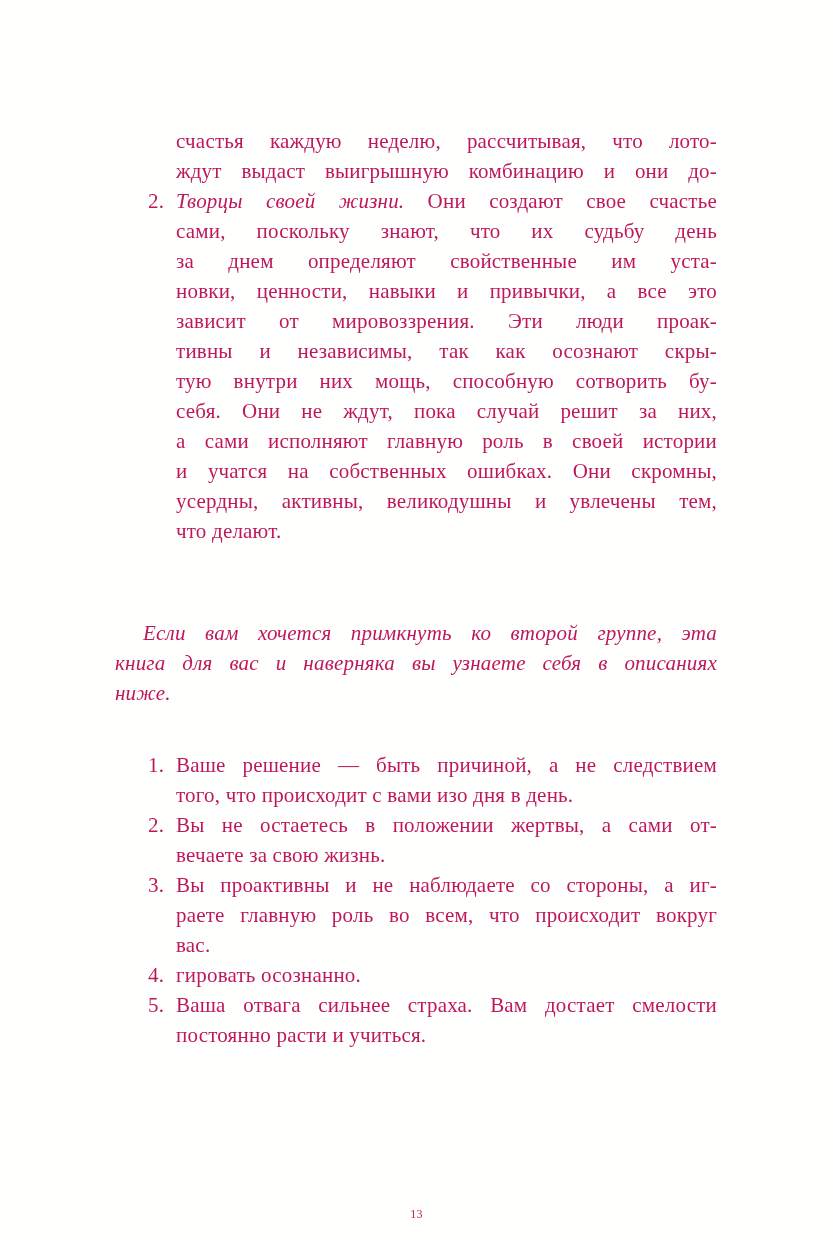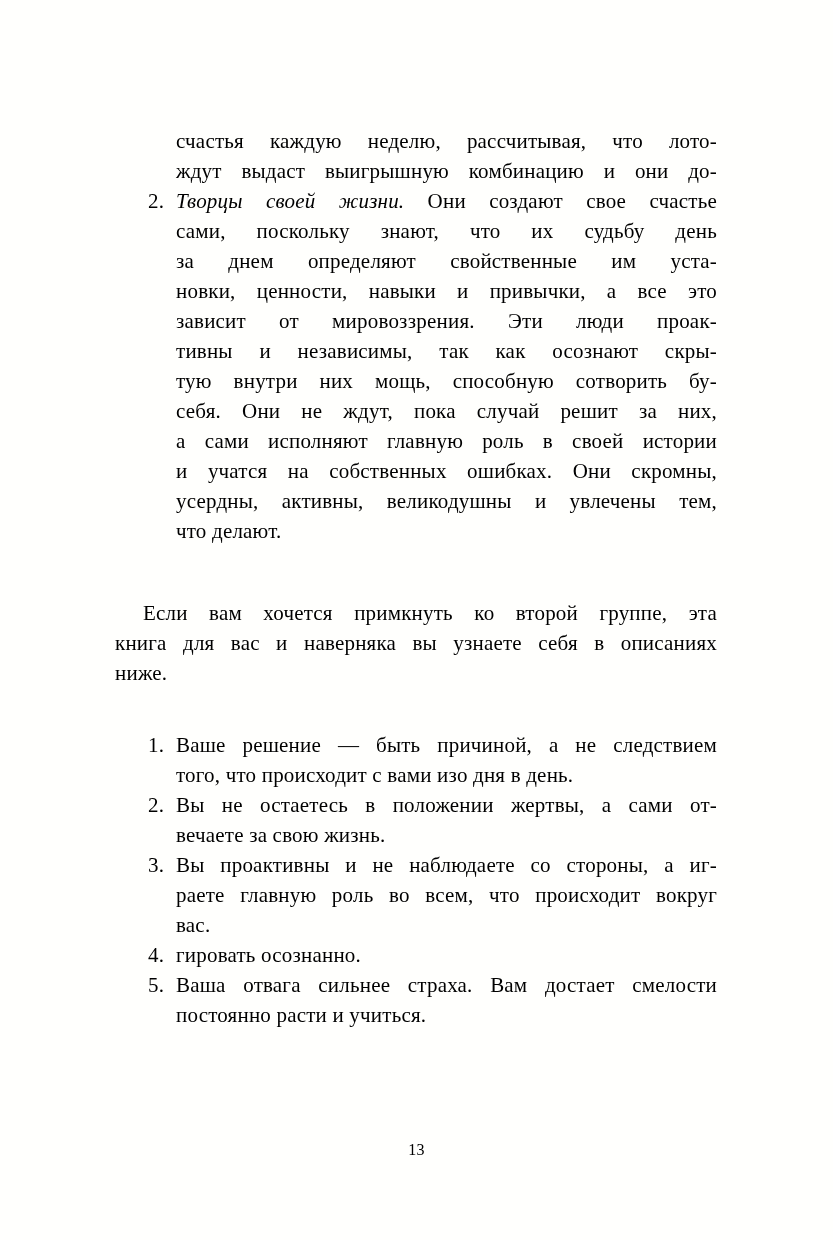--- a/index.html
+++ b/index.html
@@ -3,52 +3,52 @@
 <meta charset="utf-8">
 <style>
   * { margin: 0; padding: 0; box-sizing: border-box; }
   html, body { width: 833px; height: 1240px; }
   body { background: #ffffff; }
   .page {
     position: relative;
     width: 833px;
     height: 1240px;
     background: #fffffd;
-    color: #000000;
+    color: #be185d;
     font-family: "Liberation Serif", serif;
     font-size: 21px;
     line-height: 30px;
     letter-spacing: 0.2px;
     overflow: hidden;
   }
   .content { padding: 126px 116px 0 115px; }
 
   
   .jline { text-align: justify; text-align-last: justify; }
   
   .lline { text-align: left; }
 
   .li { display: flex; align-items: flex-start; padding-left: 33px; }
   .li .marker { flex: 0 0 28px; width: 28px; }
   .li .text { flex: 1 1 auto; min-width: 0; }
 
   .it { font-style: italic; }
 
-  .para { margin-top: 52px; }
+  .para { margin-top: 72px; font-style: italic; }
   .para .first { text-indent: 28px; }
 
   .traits { margin-top: 42px; }
 
   .pageno {
     position: absolute;
-    top: 1136px;
+    top: 1200px;
     left: 0;
     width: 100%;
     text-align: center;
-    font-size: 16px;
+    font-size: 12px;
     line-height: 28px;
   }
 </style>
 </head>
 <body>
 
 <div class="page">
   <div class="content">
 
     <div class="toplist">

